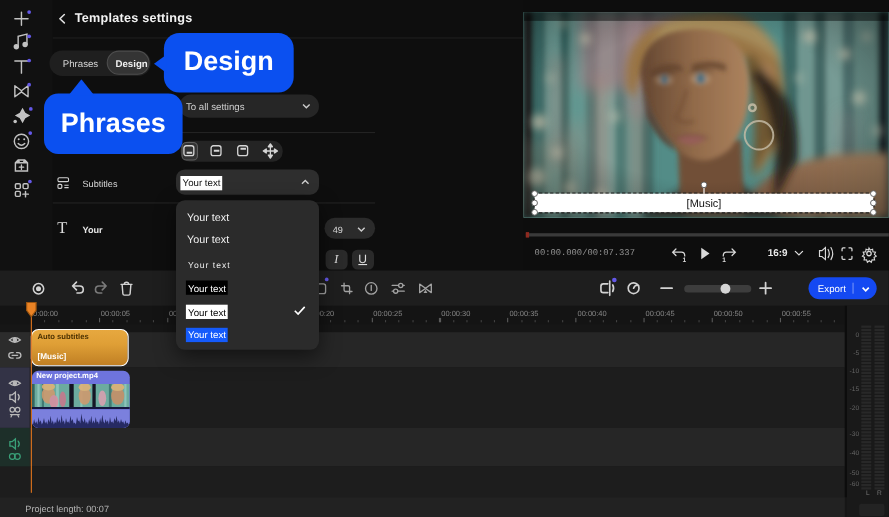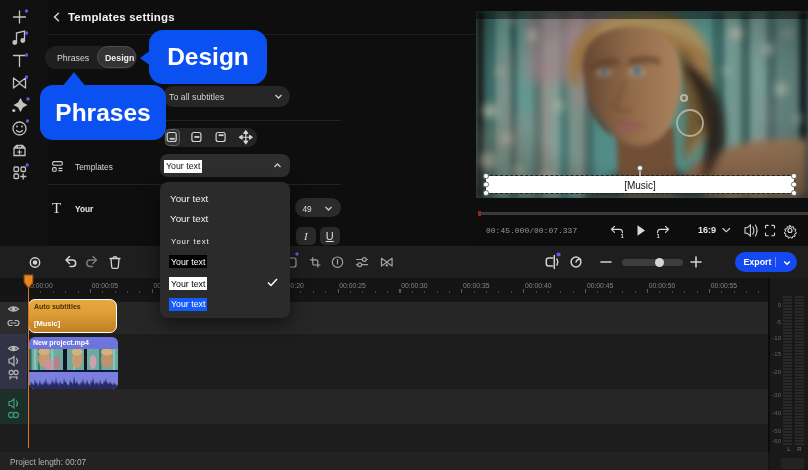--- a/index.html
+++ b/index.html
@@ -57,21 +57,21 @@
       <path d="M5.5 1.2 L1.5 5 L5.5 8.8" stroke="#ddd" stroke-width="1.4" fill="none" stroke-linecap="round"></path>
     </svg>
   <div class="abs" style="left:68px;top:11px;color:#f2f2f2;font-size:11.5px;font-weight:bold;letter-spacing:.2px;">Templates settings</div>
 
   <div class="abs" style="left:45px;top:45.5px;width:92px;height:23px;background:#1f1f1f;border-radius:12px;"></div>
   <div class="abs" style="left:57px;top:52.5px;color:#d8d8d8;font-size:8.8px;">Phrases</div>
   <div class="abs" style="left:97px;top:46px;width:39px;height:22px;background:#343434;border:1px solid #4d4d4d;border-radius:11px;"></div>
   <div class="abs" style="left:105px;top:52.5px;color:#f0f0f0;font-size:8.8px;font-weight:bold;">Design</div>
 
   <div class="abs" style="left:163px;top:86px;width:127px;height:21px;background:#262626;border-radius:10.5px;"></div>
-  <div class="abs" style="left:169px;top:91.5px;color:#cfcfcf;font-size:8.8px;">To all subtitles</div>
+  <div class="abs" style="left:169px;top:91.5px;color:#cfcfcf;font-size:8.8px;">To all settings</div>
   <svg class="abs" style="left:274px;top:93px;" width="9" height="7" viewBox="0 0 9 7">
       <path d="M1.5 2 L4.5 5 L7.5 2" stroke="#ccc" stroke-width="1.3" fill="none"></path>
     </svg>
 
   <div class="abs" style="left:48px;top:33.5px;width:428px;height:1px;background:#1f1f1f;"></div>
   <div class="abs" style="left:48px;top:120px;width:293px;height:1px;background:#232323;"></div>
   <div class="abs" style="left:48px;top:184px;width:293px;height:1px;background:#232323;"></div>
 
   <div class="abs" style="left:164px;top:128px;width:93px;height:18.5px;background:#242424;border-radius:9px;"></div>
   <div class="abs" style="left:164.5px;top:129px;width:15px;height:16.5px;background:rgba(255,255,255,.07);border:1px solid #606060;border-radius:4.5px;"></div>
@@ -90,21 +90,21 @@
     </g>
   </svg>
 
   <svg class="abs" style="left:52px;top:160.5px;" width="11" height="11" viewBox="0 0 11 11">
     <g stroke="#d0d0d0" stroke-width="1.1" fill="none">
       <rect x="0.6" y="0.6" width="9.8" height="3.6" rx="1.4"></rect>
       <rect x="0.6" y="6.6" width="3.6" height="3.6" rx="1"></rect>
       <path d="M6.5 7.4 H10.4 M6.5 9.6 H10.4"></path>
     </g>
   </svg>
-  <div class="abs" style="left:75px;top:162px;color:#d8d8d8;font-size:8.3px;">Templates</div>
+  <div class="abs" style="left:75px;top:162px;color:#d8d8d8;font-size:8.3px;">Subtitles</div>
 
   <div class="abs" style="left:160px;top:154px;width:130px;height:23px;background:#2e2e2e;border-radius:8px;"></div>
   <div class="abs" style="left:164px;top:159.5px;background:#fff;color:#111;font-size:8.8px;padding:1.5px 2px;">Your text</div>
   <svg class="abs" style="left:273px;top:162px;" width="9" height="7" viewBox="0 0 9 7">
       <path d="M1.5 5 L4.5 2 L7.5 5" stroke="#ccc" stroke-width="1.3" fill="none"></path>
     </svg>
 
   <div class="abs" style="left:52px;top:200px;color:#ddd;font-size:15px;font-family:'Liberation Serif',serif;">T</div>
   <div class="abs" style="left:75px;top:204px;color:#e8e8e8;font-size:8.3px;font-weight:bold;">Your</div>
 
@@ -232,21 +232,21 @@
     <rect width="332" height="8" fill="#000" opacity=".45"></rect>
   </svg>
   </div>
 
   <div class="abs" style="left:486px;top:176px;width:308px;height:17px;background:#fff;outline:1.4px dashed #222;"></div>
   <div class="abs" style="left:486px;top:179.5px;width:308px;text-align:center;color:#111;font-size:10px;">[Music]</div>
 
   <div class="abs" style="left:478px;top:211.5px;width:330px;height:3.5px;background:#3a3a3a;"></div>
   <div class="abs" style="left:478px;top:210.5px;width:3px;height:5.5px;background:#8e2a20;"></div>
 
-  <div class="abs" style="left:486px;top:226px;color:#969696;font-size:8px;letter-spacing:0;font-family:'Liberation Mono',monospace;">00:45.000/00:07.337</div>
+  <div class="abs" style="left:486px;top:226px;color:#969696;font-size:8px;letter-spacing:0;font-family:'Liberation Mono',monospace;">00:00.000/00:07.337</div>
   <div class="abs" style="left:698px;top:225px;color:#e8e8e8;font-size:9px;font-weight:bold;">16:9</div>
   <svg class="abs" style="left:600px;top:220px;" width="208" height="21" viewBox="0 0 208 21">
     <g stroke="#d9d9d9" stroke-width="1.15" fill="none" stroke-linecap="round">
       <path d="M14.5 6.3 L11.5 9.3 L14.5 12.3 M11.5 9.3 H19.5 Q22.5 9.3 22.5 12.7"></path>
       <text x="20.5" y="17.8" font-size="6" fill="#d9d9d9" stroke="none" font-weight="bold" font-family="Liberation Sans">1</text>
       <path d="M37.5 5.3 L45 10.5 L37.5 15.7 Z" fill="#d9d9d9" stroke="none"></path>
       <path d="M65.5 6.3 L68.5 9.3 L65.5 12.3 M68.5 9.3 H60.5 Q57.5 9.3 57.5 12.7"></path>
       <text x="56.5" y="17.8" font-size="6" fill="#d9d9d9" stroke="none" font-weight="bold" font-family="Liberation Sans">1</text>
       <path d="M123 8.5 L126.3 11.8 L129.6 8.5"></path>
       <path d="M145 7.8 H147.2 L150.4 5 V16 L147.2 13.2 H145 Z M152.8 6.8 Q155 10.5 152.8 14.2 M155.4 5 Q158.6 10.5 155.4 16" stroke-width="1.05"></path>
@@ -308,21 +308,21 @@
         <path d="M576 16 Q577.5 12.5 580.5 13.5" stroke-width="1.5"></path>
 
         <path d="M601 16 H611" stroke-width="1.6"></path>
         <path d="M691 16 H701 M696 11 V21" stroke-width="1.6"></path>
       </g>
       <circle cx="297" cy="8" r="1.7" fill="#6458e8"></circle>
       <circle cx="558.5" cy="8.5" r="2.1" fill="#6458e8"></circle>
     </svg>
 
     <div class="abs" style="left:735px;top:6px;width:62px;height:20px;background:#1449f2;border-radius:10px;"></div>
-    <div class="abs" style="left:743.5px;top:11px;color:#fff;font-size:8.8px;font-weight:bold;">Export</div>
+    <div class="abs" style="left:743.5px;top:11px;color:#fff;font-size:8.8px;font-weight:normal;">Export</div>
     <div class="abs" style="left:774.5px;top:11px;width:1px;height:10px;background:rgba(255,255,255,.4);"></div>
     <svg class="abs" style="left:782.5px;top:13.5px;" width="8" height="6" viewBox="0 0 8 6">
         <path d="M1.2 1.5 L4 4.3 L6.8 1.5" stroke="#fff" stroke-width="1.5" fill="none"></path>
       </svg>
 
     <div class="abs" style="left:622px;top:12.5px;width:61px;height:7px;background:#3d3d3d;border-radius:3.5px;"></div>
     <div class="abs" style="left:655px;top:11.5px;width:9px;height:9px;background:#d5d5d5;border-radius:50%;"></div>
 
     <div class="abs" style="left:0;top:32px;width:808px;height:17px;background:#141414;"></div>
     <div id="ruler" class="abs" style="left:0;top:32px;width:808px;height:17px;color:#868686;font-size:6.8px;">
@@ -587,21 +587,21 @@
         <path d="M0 17.5 L0 13 L1 14 L2 9 L3 13 L4 11 L5 14 L6 7 L7 12 L8 10 L9 14 L10 12 L11 8 L12 13 L13 11 L14 14 L15 9 L16 12 L17 6 L18 13 L19 10 L20 14 L21 11 L22 13 L23 7 L24 12 L25 9 L26 13 L27 5 L28 12 L29 10 L30 14 L31 8 L32 12 L33 11 L34 13 L35 6 L36 11 L37 9 L38 13 L39 12 L40 14 L41 7 L42 11 L43 10 L44 13 L45 4 L46 10 L47 12 L48 8 L49 13 L50 11 L51 14 L52 9 L53 12 L54 6 L55 13 L56 10 L57 13 L58 7 L59 12 L60 11 L61 14 L62 8 L63 12 L64 5 L65 11 L66 13 L67 9 L68 12 L69 10 L70 14 L71 7 L72 12 L73 11 L74 13 L75 8 L76 11 L77 6 L78 12 L79 10 L80 13 L81 9 L82 12 L83 11 L84 14 L85 10 L86 13 L87 12 L88 14 L89 13 L89 17.5 Z" fill="#262a63"></path>
       </svg>
     </div>
 
     <div class="abs" style="left:27.8px;top:32px;width:1.2px;height:170px;background:#e0751d;"></div>
     <svg class="abs" style="left:23px;top:28px;" width="11" height="15" viewBox="0 0 11 15">
         <path d="M1.2 1 h8.6 v7.2 l-4.3 5.8 l-4.3 -5.8 z" fill="#ea8325" stroke="#9c5510" stroke-width="1.1"></path>
       </svg>
 
     <div class="abs" style="left:0;top:206px;width:768px;height:18px;background:#222;"></div>
-    <div class="abs" style="left:10px;top:211px;color:#b5b5b5;font-size:8.3px;">Project length: 00:07</div>
+    <div class="abs" style="left:23px;top:211px;color:#b5b5b5;font-size:8.3px;">Project length: 00:07</div>
   </div>
 
   <div id="popup" class="abs" style="left:160px;top:182px;width:130px;height:135.5px;background:#2b2b2b;border-radius:8px;box-shadow:0 6px 18px rgba(0,0,0,.5);z-index:40;">
     <div style="position:absolute;left:10px;top:11px;color:#f0f0f0;font-size:9.8px;">Your text</div>
     <div style="position:absolute;left:10px;top:31px;color:#f0f0f0;font-size:9.8px;">Your text</div>
     <div style="position:absolute;left:11px;top:55px;color:#f0f0f0;font-size:7.8px;letter-spacing:.9px;">Your text</div>
     <div style="position:absolute;left:9px;top:73px;background:#000;color:#fff;font-size:8.8px;padding:1.5px 2px;">Your text</div>
     <div style="position:absolute;left:9px;top:95px;background:#fff;color:#000;font-size:8.8px;padding:1.5px 2px;">Your text</div>
     <svg style="position:absolute;left:107px;top:96px;" width="11" height="9" viewBox="0 0 11 9">
         <path d="M1 4.5 L4 7.5 L10 1" stroke="#fff" stroke-width="1.5" fill="none"></path>

